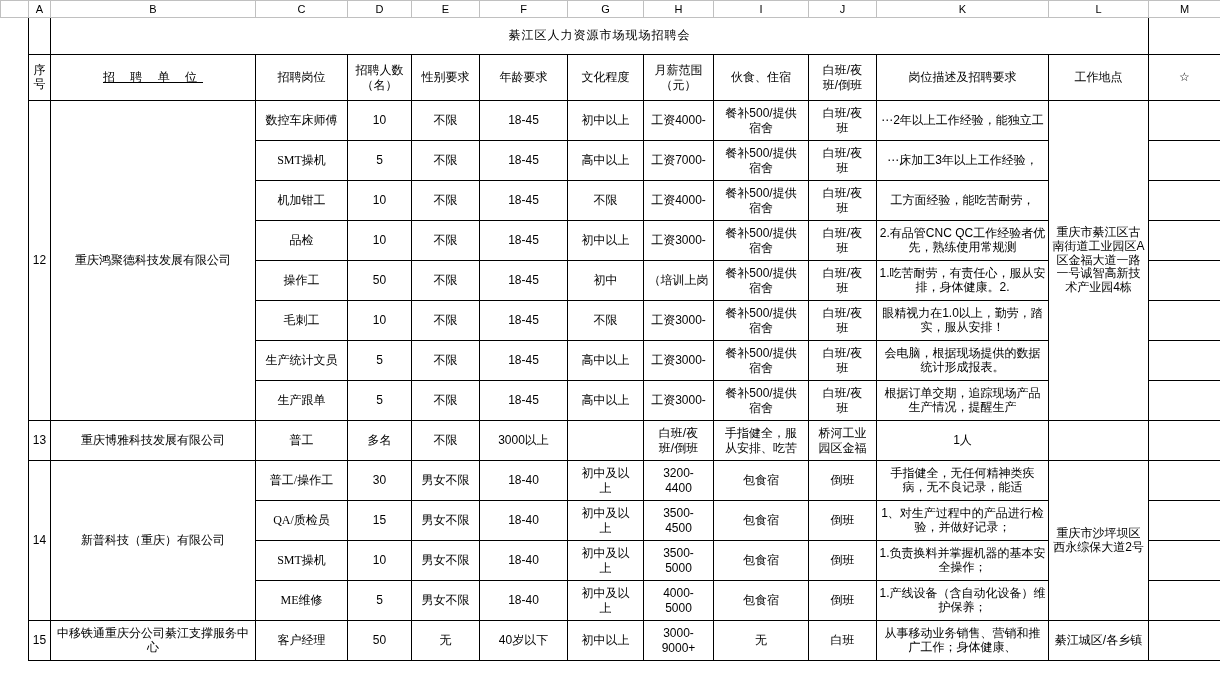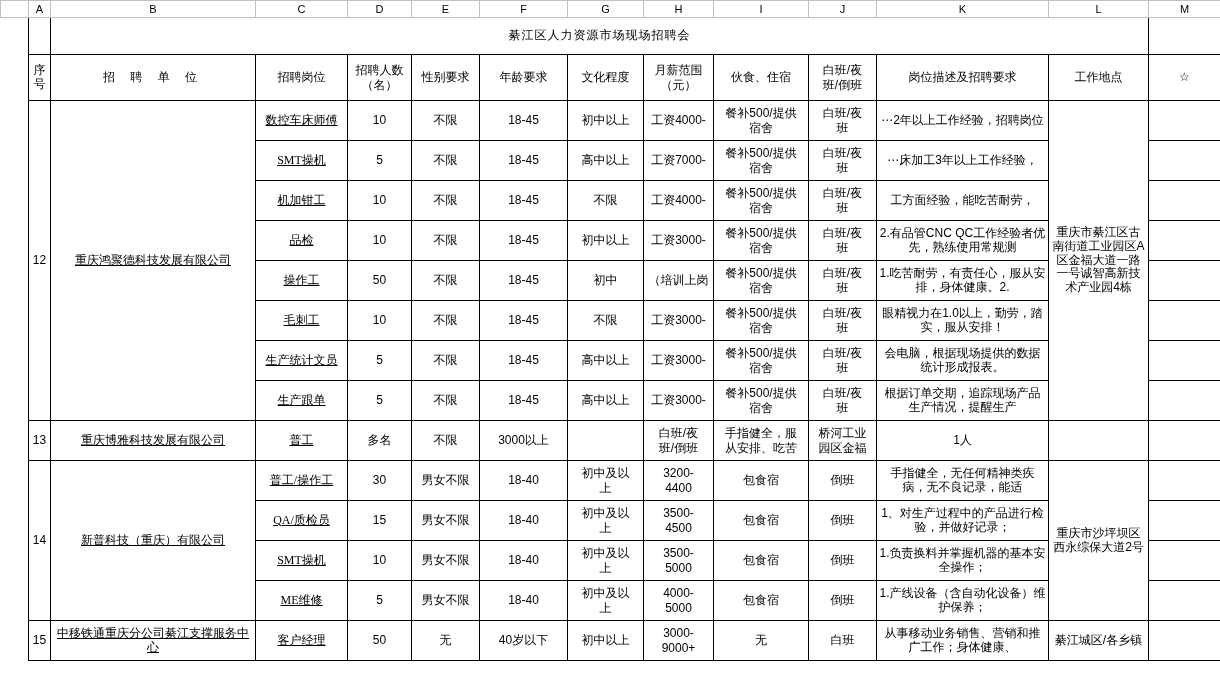--- a/index.html
+++ b/index.html
@@ -61,20 +61,21 @@
     letter-spacing: 1px;
     height: 36px;
   }
   .hdr {
     font-size: 12.5px;
     height: 46px;
     margin-top: 30px;
   }
   .spaced {
     letter-spacing: 6px;
+    text-decoration: underline;
   }
   .left {
     text-align: left;
   }
   .small {
     font-size: 11px;
   }
   .nb { border: none; }
   .clip {
     display: block;
@@ -82,21 +83,20 @@
     overflow: hidden;
     text-overflow: clip;
     white-space: nowrap;
   }
   .wrap2 {
     display: block;
     line-height: 1.2;
   }
   .serif {
     font-family: "Liberation Serif", serif;
-    text-decoration: underline;
   }
 </style>
 </head>
 <body>
 
 <div id="sheet">
   <table class="grid">
     <colgroup>
       <col style="width:28px">
       <col style="width:22px">
@@ -181,21 +181,21 @@
           </td>
       <td class="small">
             <span class="wrap2">餐补500/提供</span>
             <span class="wrap2">宿舍</span>
           </td>
       <td class="small">
             <span class="wrap2">白班/夜</span>
             <span class="wrap2">班</span>
           </td>
       <td class="left small">
-            <span class="clip">⋯2年以上工作经验，招聘岗位</span>
+            <span class="clip">⋯2年以上工作经验，能独立工</span>
           </td>
       <td rowspan="8" class="small">重庆市綦江区古南街道工业园区A区金福大道一路一号诚智高新技术产业园4栋</td>
       <td></td>
     </tr>
 
     <tr style="height:40px">
       <td class="rowhead nb" style="border:none"></td>
       <td class="serif">SMT操机</td>
       <td>5</td>
       <td>不限</td>

